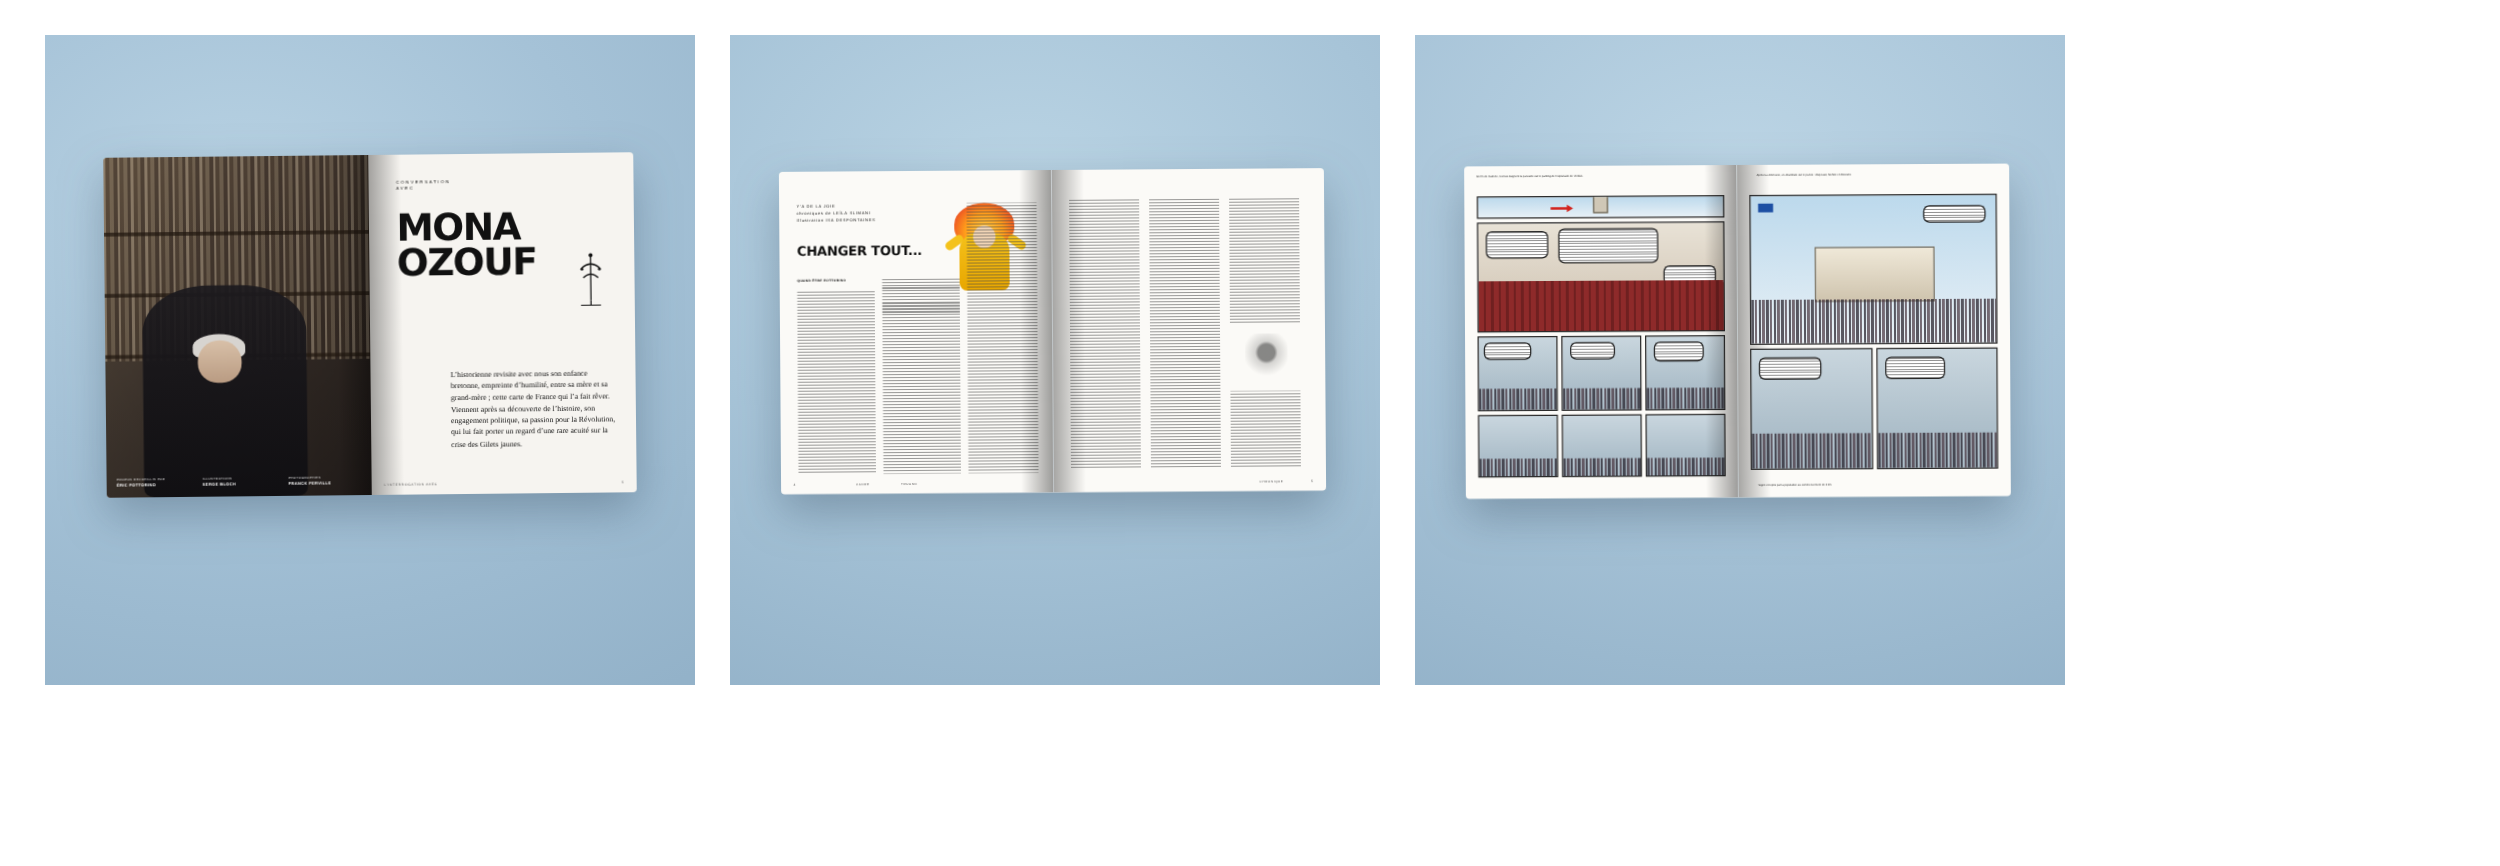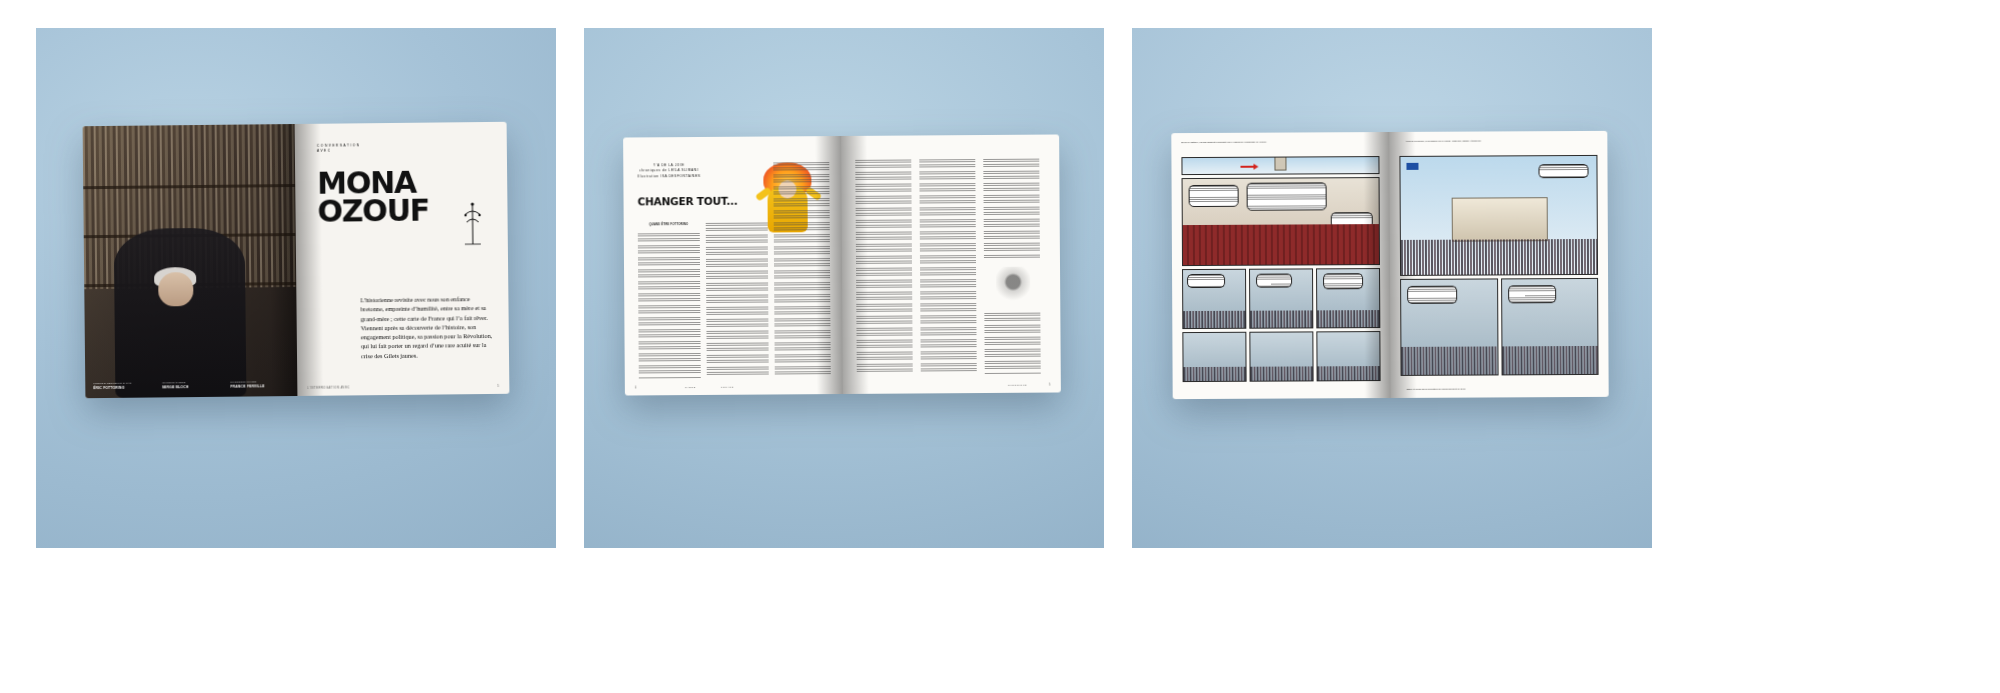--- a/index.html
+++ b/index.html
@@ -22,21 +22,21 @@
   .shot {
     position: relative;
     width: 520px;
     height: 520px;
     margin-top: 28px;
     background: #a9c6da;
     overflow: hidden;
     flex: 0 0 auto;
   }
   .shot-1 { margin-left: 36px; text-decoration: underline; }
-  .shot-2 { margin-left: 28px; text-align: center; }
+  .shot-2 { margin-left: 28px; }
   .shot-3 { margin-left: 28px; }
 
   
   .backdrop {
     position: absolute;
     inset: 0;
     background:
       radial-gradient(120% 90% at 30% 25%, #b8d2e3 0%, #a5c2d7 45%, #93b2c9 100%);
   }
   .backdrop.b2 {

